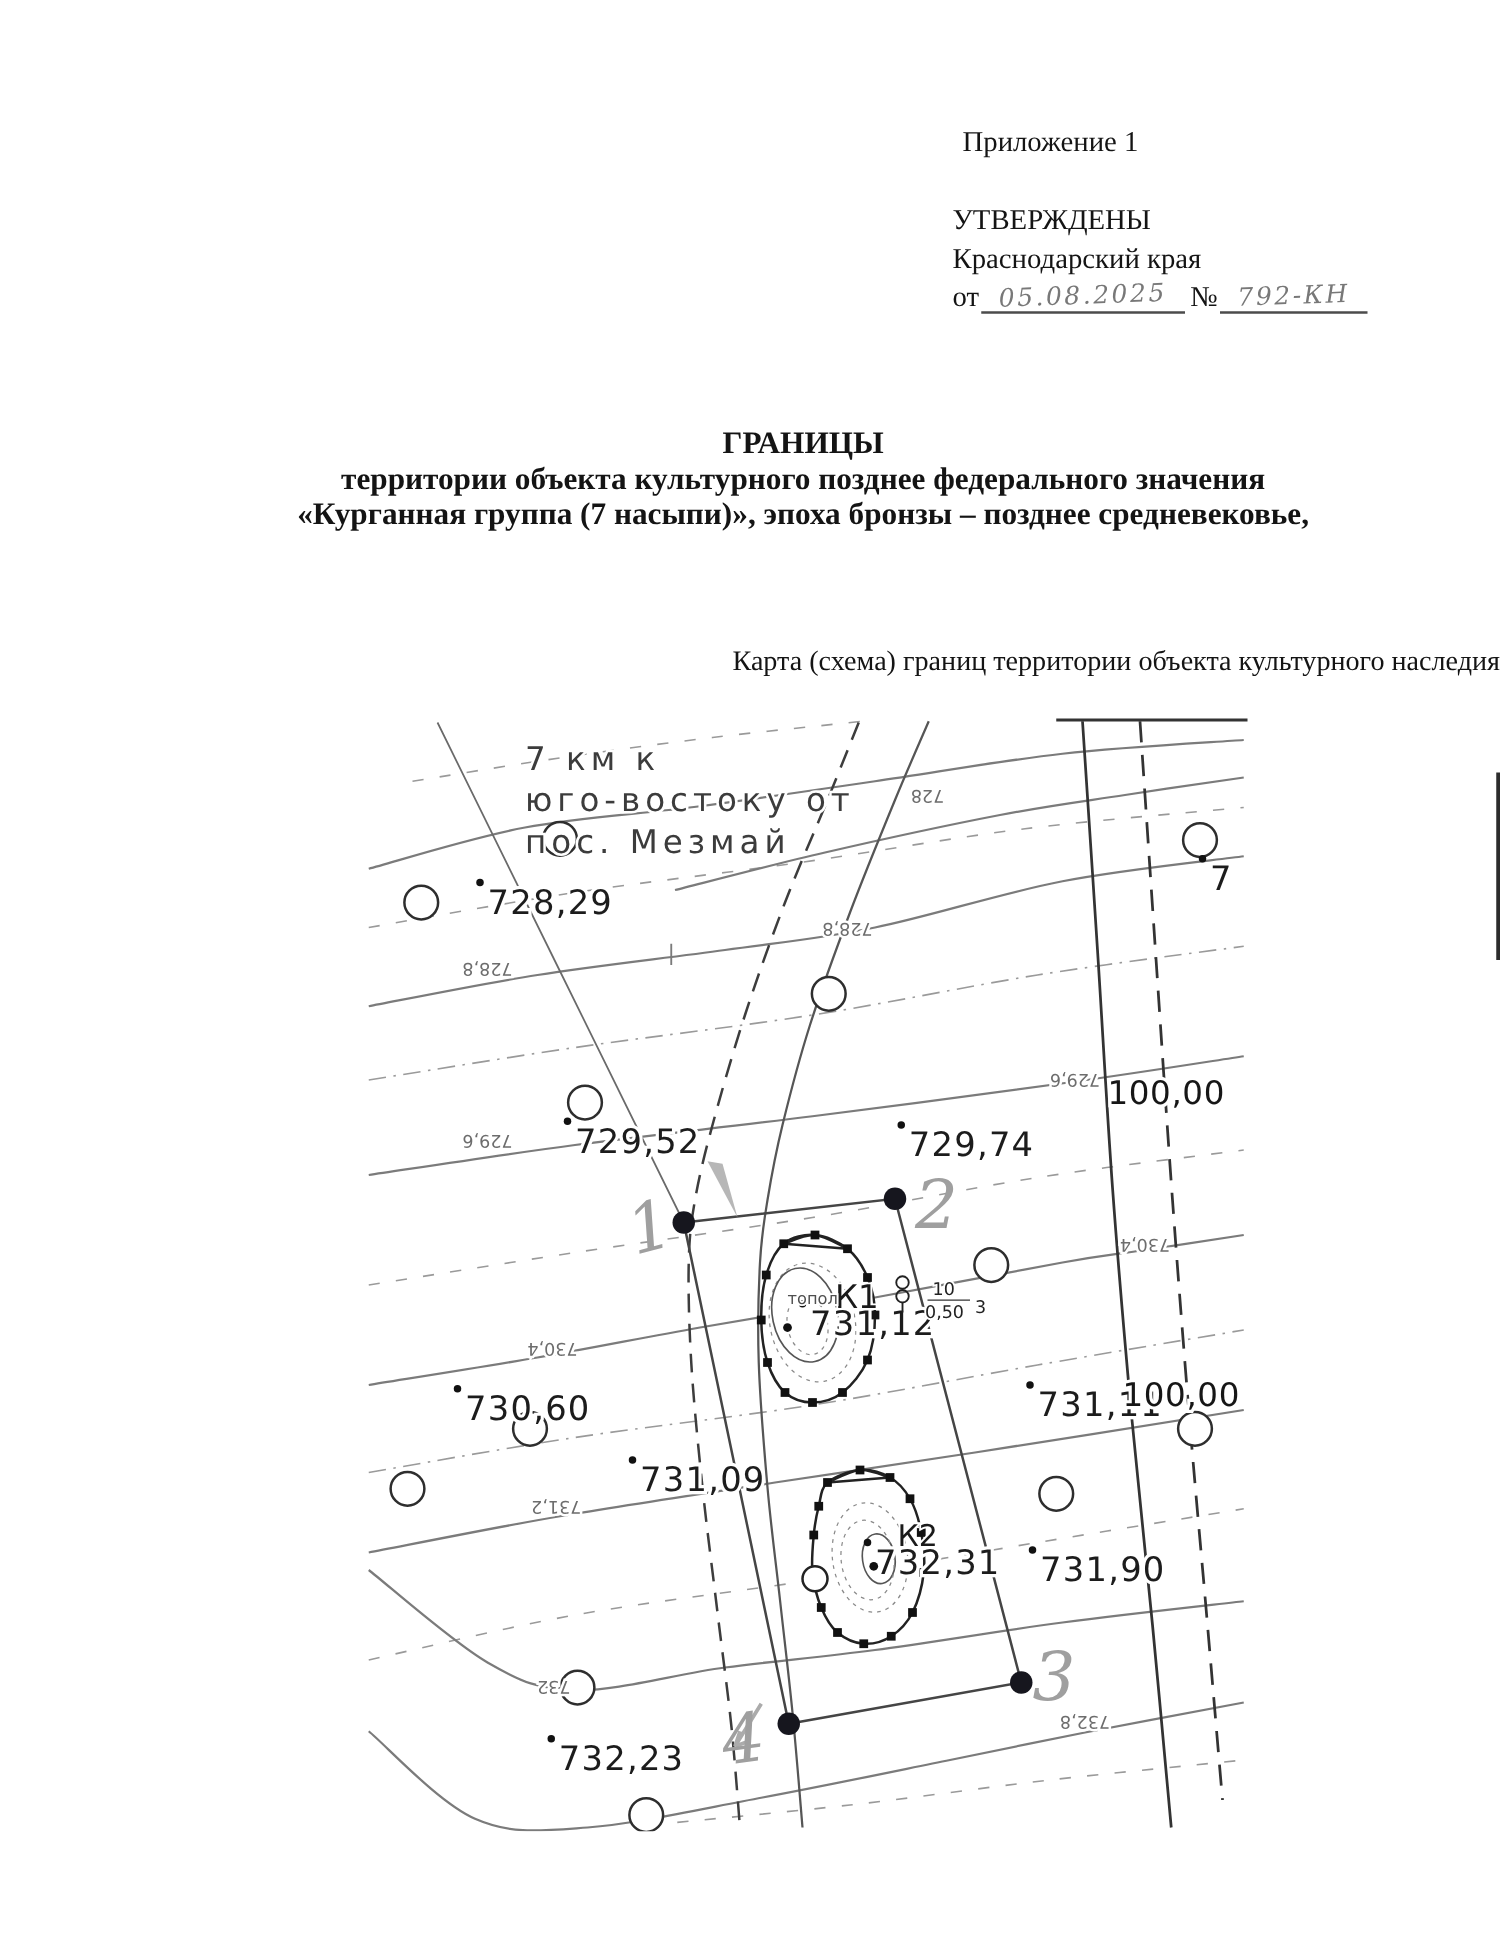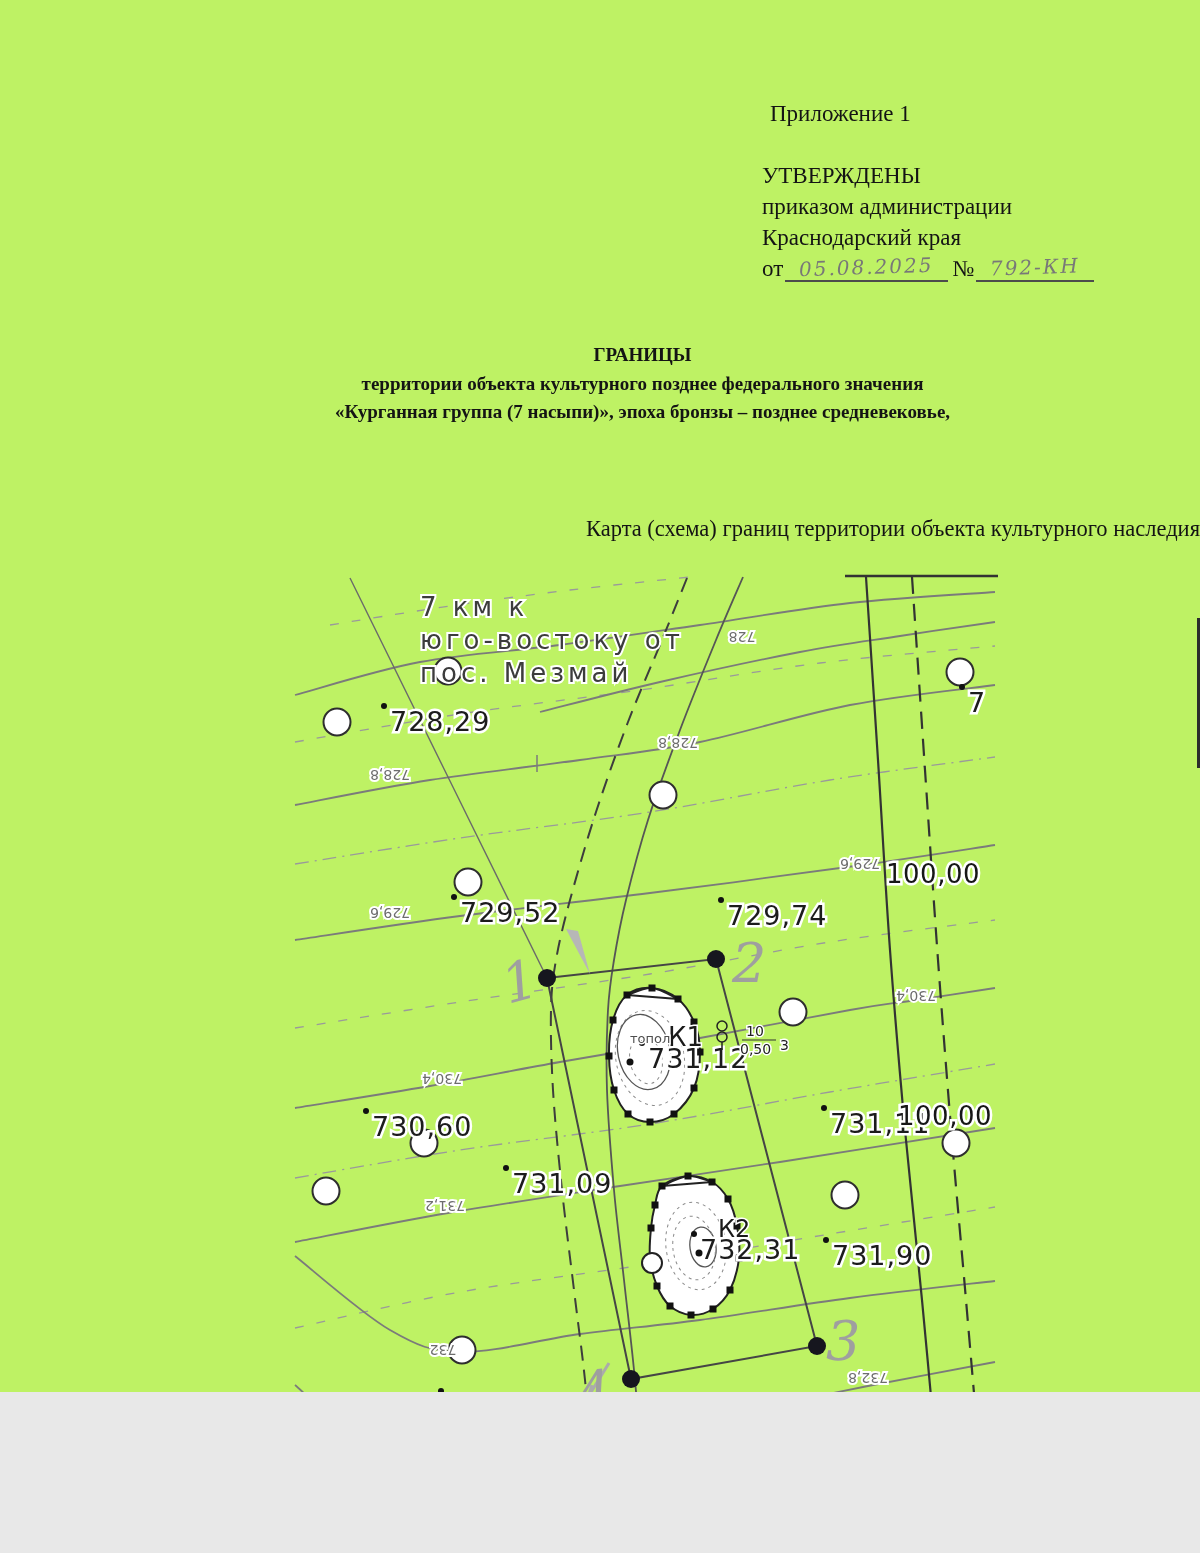--- a/index.html
+++ b/index.html
@@ -1,27 +1,27 @@
 <!DOCTYPE html>
 <html><head>
 <meta charset="utf-8">
 <style>
   html,body{margin:0;padding:0;background:#e8e8e8;}
-  .page{position:relative;width:1200px;height:1392px;margin:0 auto;background:#bef264;
+  .page{position:relative;width:1200px;height:1553px;margin:0 auto;background:#ffffff;
         font-family:"Liberation Serif",serif;color:#141414;overflow:hidden;}
   .appendix{position:absolute;left:770px;top:101px;font-size:23px;}
   .approval{position:absolute;left:762px;top:160px;font-size:23px;line-height:31px;}
   .sign-row{white-space:nowrap;}
   .hand-slot{display:inline-block;width:163px;border-bottom:2px solid #4c4c4c;text-align:center;
              vertical-align:baseline;margin:0 4px 0 2px;height:27px;}
   .hand-slot.slot2{width:118px;}
   .hand{font-family:"DejaVu Serif",serif;font-style:italic;color:#787878;font-size:20px;
         letter-spacing:2px;display:inline-block;transform:rotate(-2deg) translateY(-2px);}
   .title-block{position:absolute;left:85px;top:341px;width:1115px;text-align:center;
-               font-weight:bold;font-size:19px;line-height:28.6px;}
+               font-weight:bold;font-size:25px;line-height:28.6px;}
   .map-caption{position:absolute;left:85px;top:516px;width:1115px;text-align:right;font-size:22.5px;}
   #map{position:absolute;left:288px;top:565px;}
   .scan-edge{position:absolute;right:0;top:618px;width:3px;height:150px;background:#2c2c2c;}
   
   text{font-family:"DejaVu Sans",sans-serif;}
   .elev{font-size:27px;fill:#1c1c1c;letter-spacing:1px;stroke:#fff;stroke-width:5px;paint-order:stroke;}
   .len{font-size:26px;fill:#161616;letter-spacing:0.5px;stroke:#fff;stroke-width:5px;paint-order:stroke;}
   .clabel{font-size:14px;fill:#6d6d6d;stroke:#fff;stroke-width:4px;paint-order:stroke;}
   .note{font-size:26px;fill:#3c3c3c;letter-spacing:4px;stroke:#fff;stroke-width:4px;paint-order:stroke;}
   .mlabel{fill:#1a1a1a;stroke:#fff;stroke-width:3px;paint-order:stroke;}
@@ -31,21 +31,20 @@
 </style>
 </head>
 <body>
 
 <div class="page">
 
   <div class="appendix">Приложение 1</div>
 
   <div class="approval">
     <div>УТВЕРЖДЕНЫ</div>
-    <div>приказом администрации</div>
     <div>Краснодарский края</div>
     <div class="sign-row">
       <span>от</span><span class="hand-slot"><span class="hand">05.08.2025</span></span><span>№</span><span class="hand-slot slot2"><span class="hand">792-КН</span></span>
     </div>
   </div>
 
   <div class="title-block">
     <div>ГРАНИЦЫ</div>
     <div>территории объекта культурного позднее федерального значения</div>
     <div>«Курганная группа (7 насыпи)», эпоха бронзы – позднее средневековье,</div>

